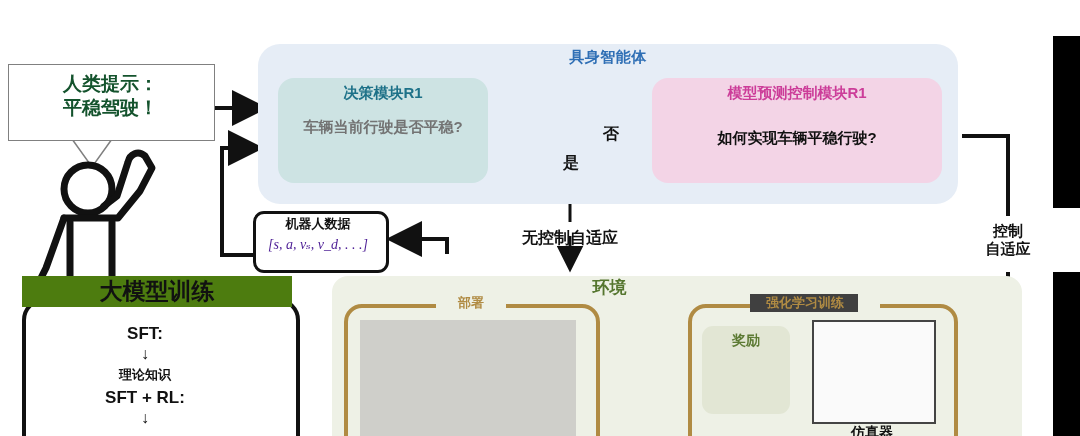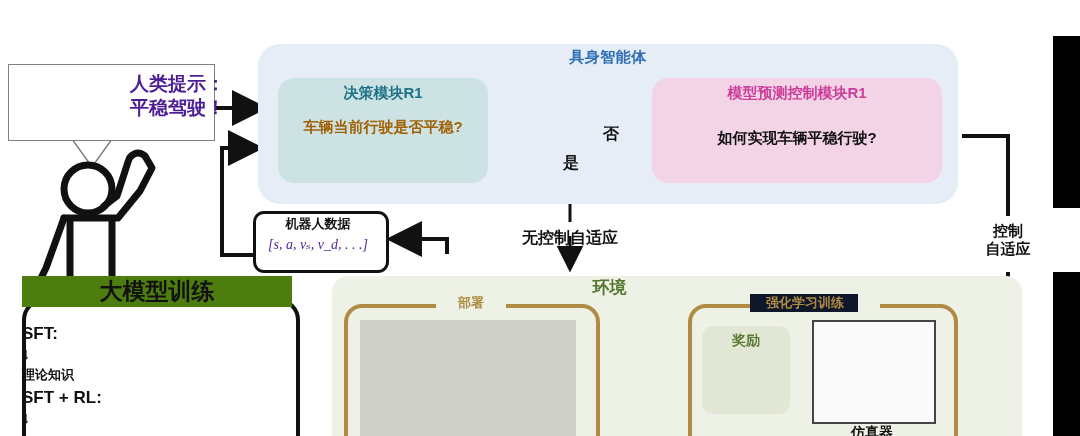--- a/index.html
+++ b/index.html
@@ -26,21 +26,21 @@
   #decision-box{
     left:278px;top:42px;width:210px;height:105px;
     background:#cde3e3;border-radius:16px;
   }
   #decision-title{
     left:278px;top:48px;width:210px;text-align:center;
     font-size:15px;font-weight:bold;color:#1d7188;
   }
   #decision-text{
     left:282px;top:82px;width:202px;text-align:center;
-    font-size:15px;font-weight:bold;color:#a16207;line-height:1.25;
+    font-size:15px;font-weight:bold;color:#737373;line-height:1.25;
   }
   
   #mpc-box{
     left:652px;top:42px;width:290px;height:105px;
     background:#f3d4e6;border-radius:16px;
   }
   #mpc-title{
     left:652px;top:48px;width:290px;text-align:center;
     font-size:15px;font-weight:bold;color:#cc3d99;
   }
@@ -48,22 +48,22 @@
     left:652px;top:93px;width:290px;text-align:center;
     font-size:15px;font-weight:bold;color:#111;
   }
 
   
   #bubble{
     left:8px;top:28px;width:205px;height:75px;
     background:#fff;border:1.5px solid #808080;
   }
   #bubble-text{
-    left:8px;top:36px;width:205px;text-align:right;
-    font-size:19px;font-weight:bold;color:#4c1d95;line-height:1.28;padding-left:12px;
+    left:8px;top:36px;width:205px;text-align:center;
+    font-size:19px;font-weight:bold;color:#14532d;line-height:1.28;
   }
 
   
   #robot-data-box{
     left:253px;top:175px;width:130px;height:56px;
     background:#fff;border:3px solid #111;border-radius:11px;
   }
   #robot-data-title{
     left:253px;top:179px;width:130px;text-align:center;
     font-size:13px;font-weight:bold;color:#111;
@@ -77,21 +77,21 @@
   
   #train-box{
     left:22px;top:262px;width:270px;height:166px;
     border:4px solid #111;border-radius:22px;background:#fff;
   }
   #train-title{
     left:22px;top:240px;width:270px;text-align:center;
     font-size:23px;font-weight:bold;color:#111;
     background:#4d7c0f;
   }
-  .train-line{left:22px;width:270px;text-align:left;color:#111;}
+  .train-line{left:10px;width:270px;text-align:center;color:#111;}
   #train-sft{top:288px;font-size:17px;font-weight:bold;}
   #train-arrow1{top:309px;font-size:16px;}
   #train-k1{top:330px;font-size:13px;font-weight:bold;}
   #train-sftrl{top:352px;font-size:17px;font-weight:bold;}
   #train-arrow2{top:373px;font-size:16px;}
   #train-k2{top:394px;font-size:13px;font-weight:bold;}
 
   
   #env-panel{
     left:332px;top:240px;width:690px;height:192px;
@@ -114,21 +114,21 @@
     left:360px;top:284px;width:216px;height:118px;overflow:hidden;
     background:#cfcfca;border:0;
   }
   
   #rl-box{
     left:688px;top:268px;width:262px;height:150px;
     border:4px solid #b08b43;border-radius:18px;background:transparent;
   }
   #rl-title{
     left:750px;top:258px;width:110px;text-align:center;
-    font-size:13px;font-weight:bold;color:#b08b43;background:#0f172a;
+    font-size:13px;font-weight:bold;color:#b08b43;background:#404040;
   }
   #rl-loop-icon{left:858px;top:256px;width:22px;height:20px;background:#eef1e6;}
   #reward-box{
     left:702px;top:290px;width:88px;height:88px;
     background:#e2e6d4;border-radius:11px;
   }
   #reward-title{
     left:702px;top:296px;width:88px;text-align:center;
     font-size:14px;font-weight:bold;color:#5c7a33;
   }

